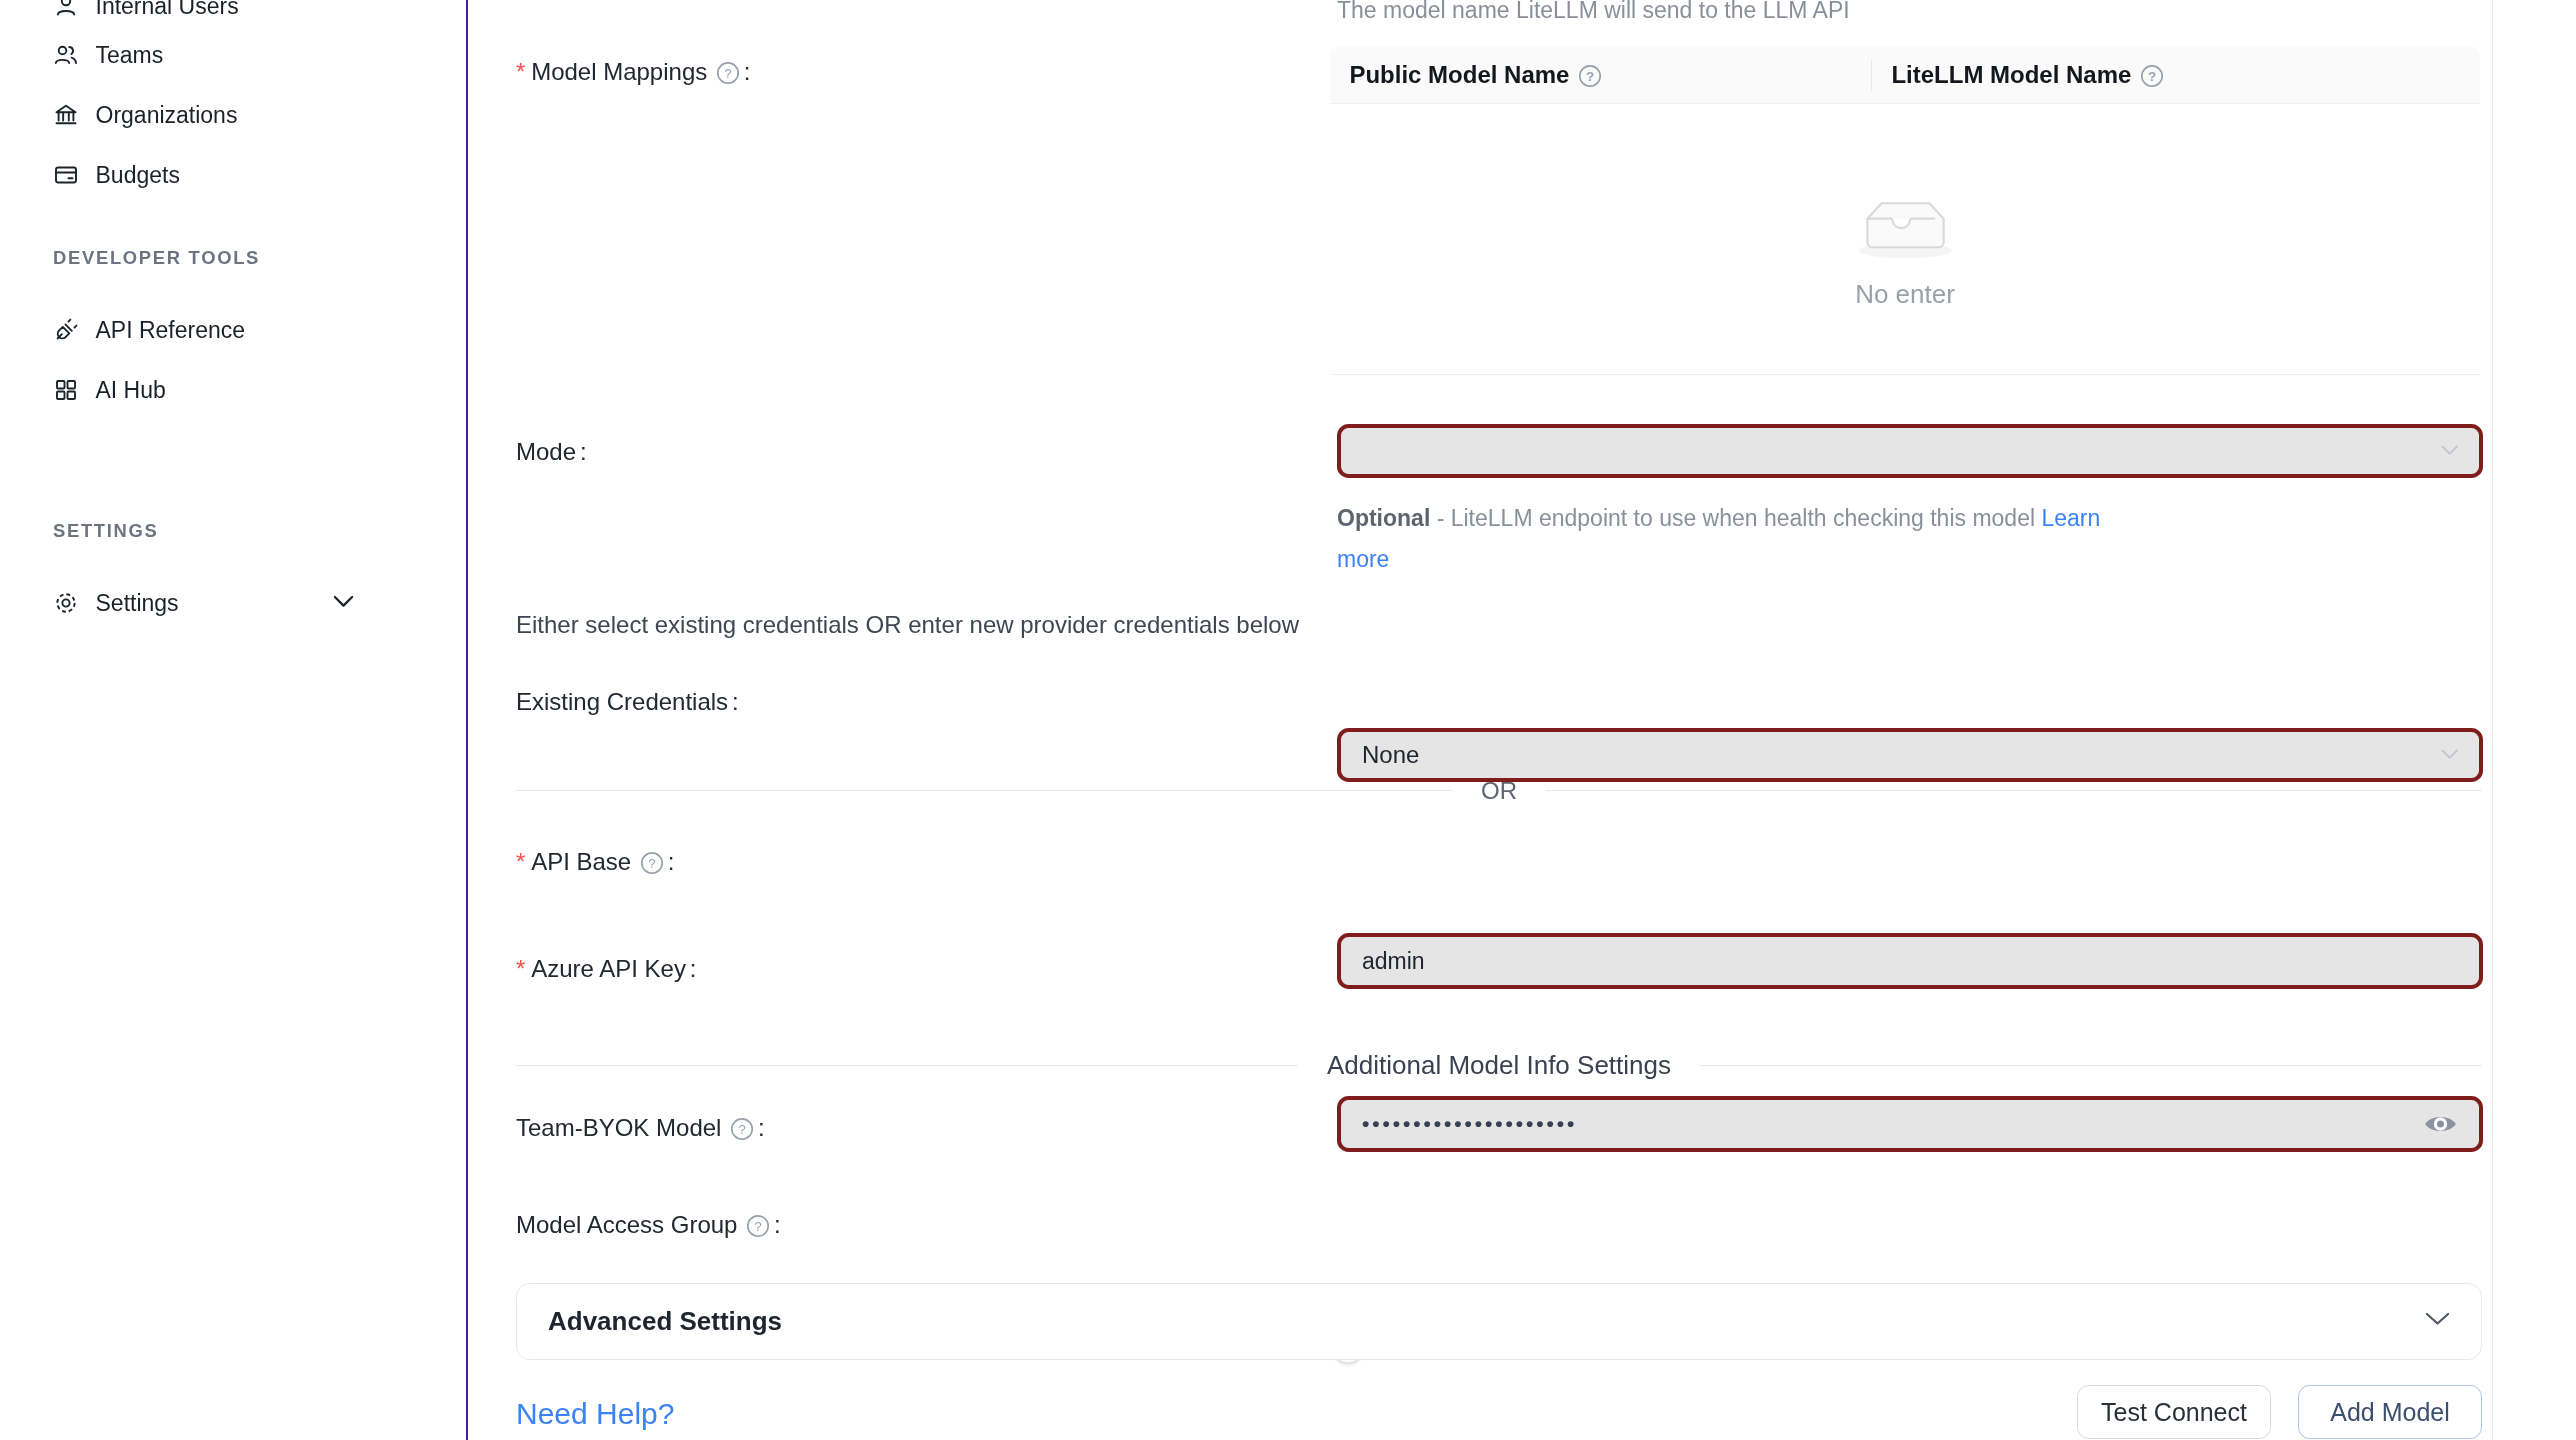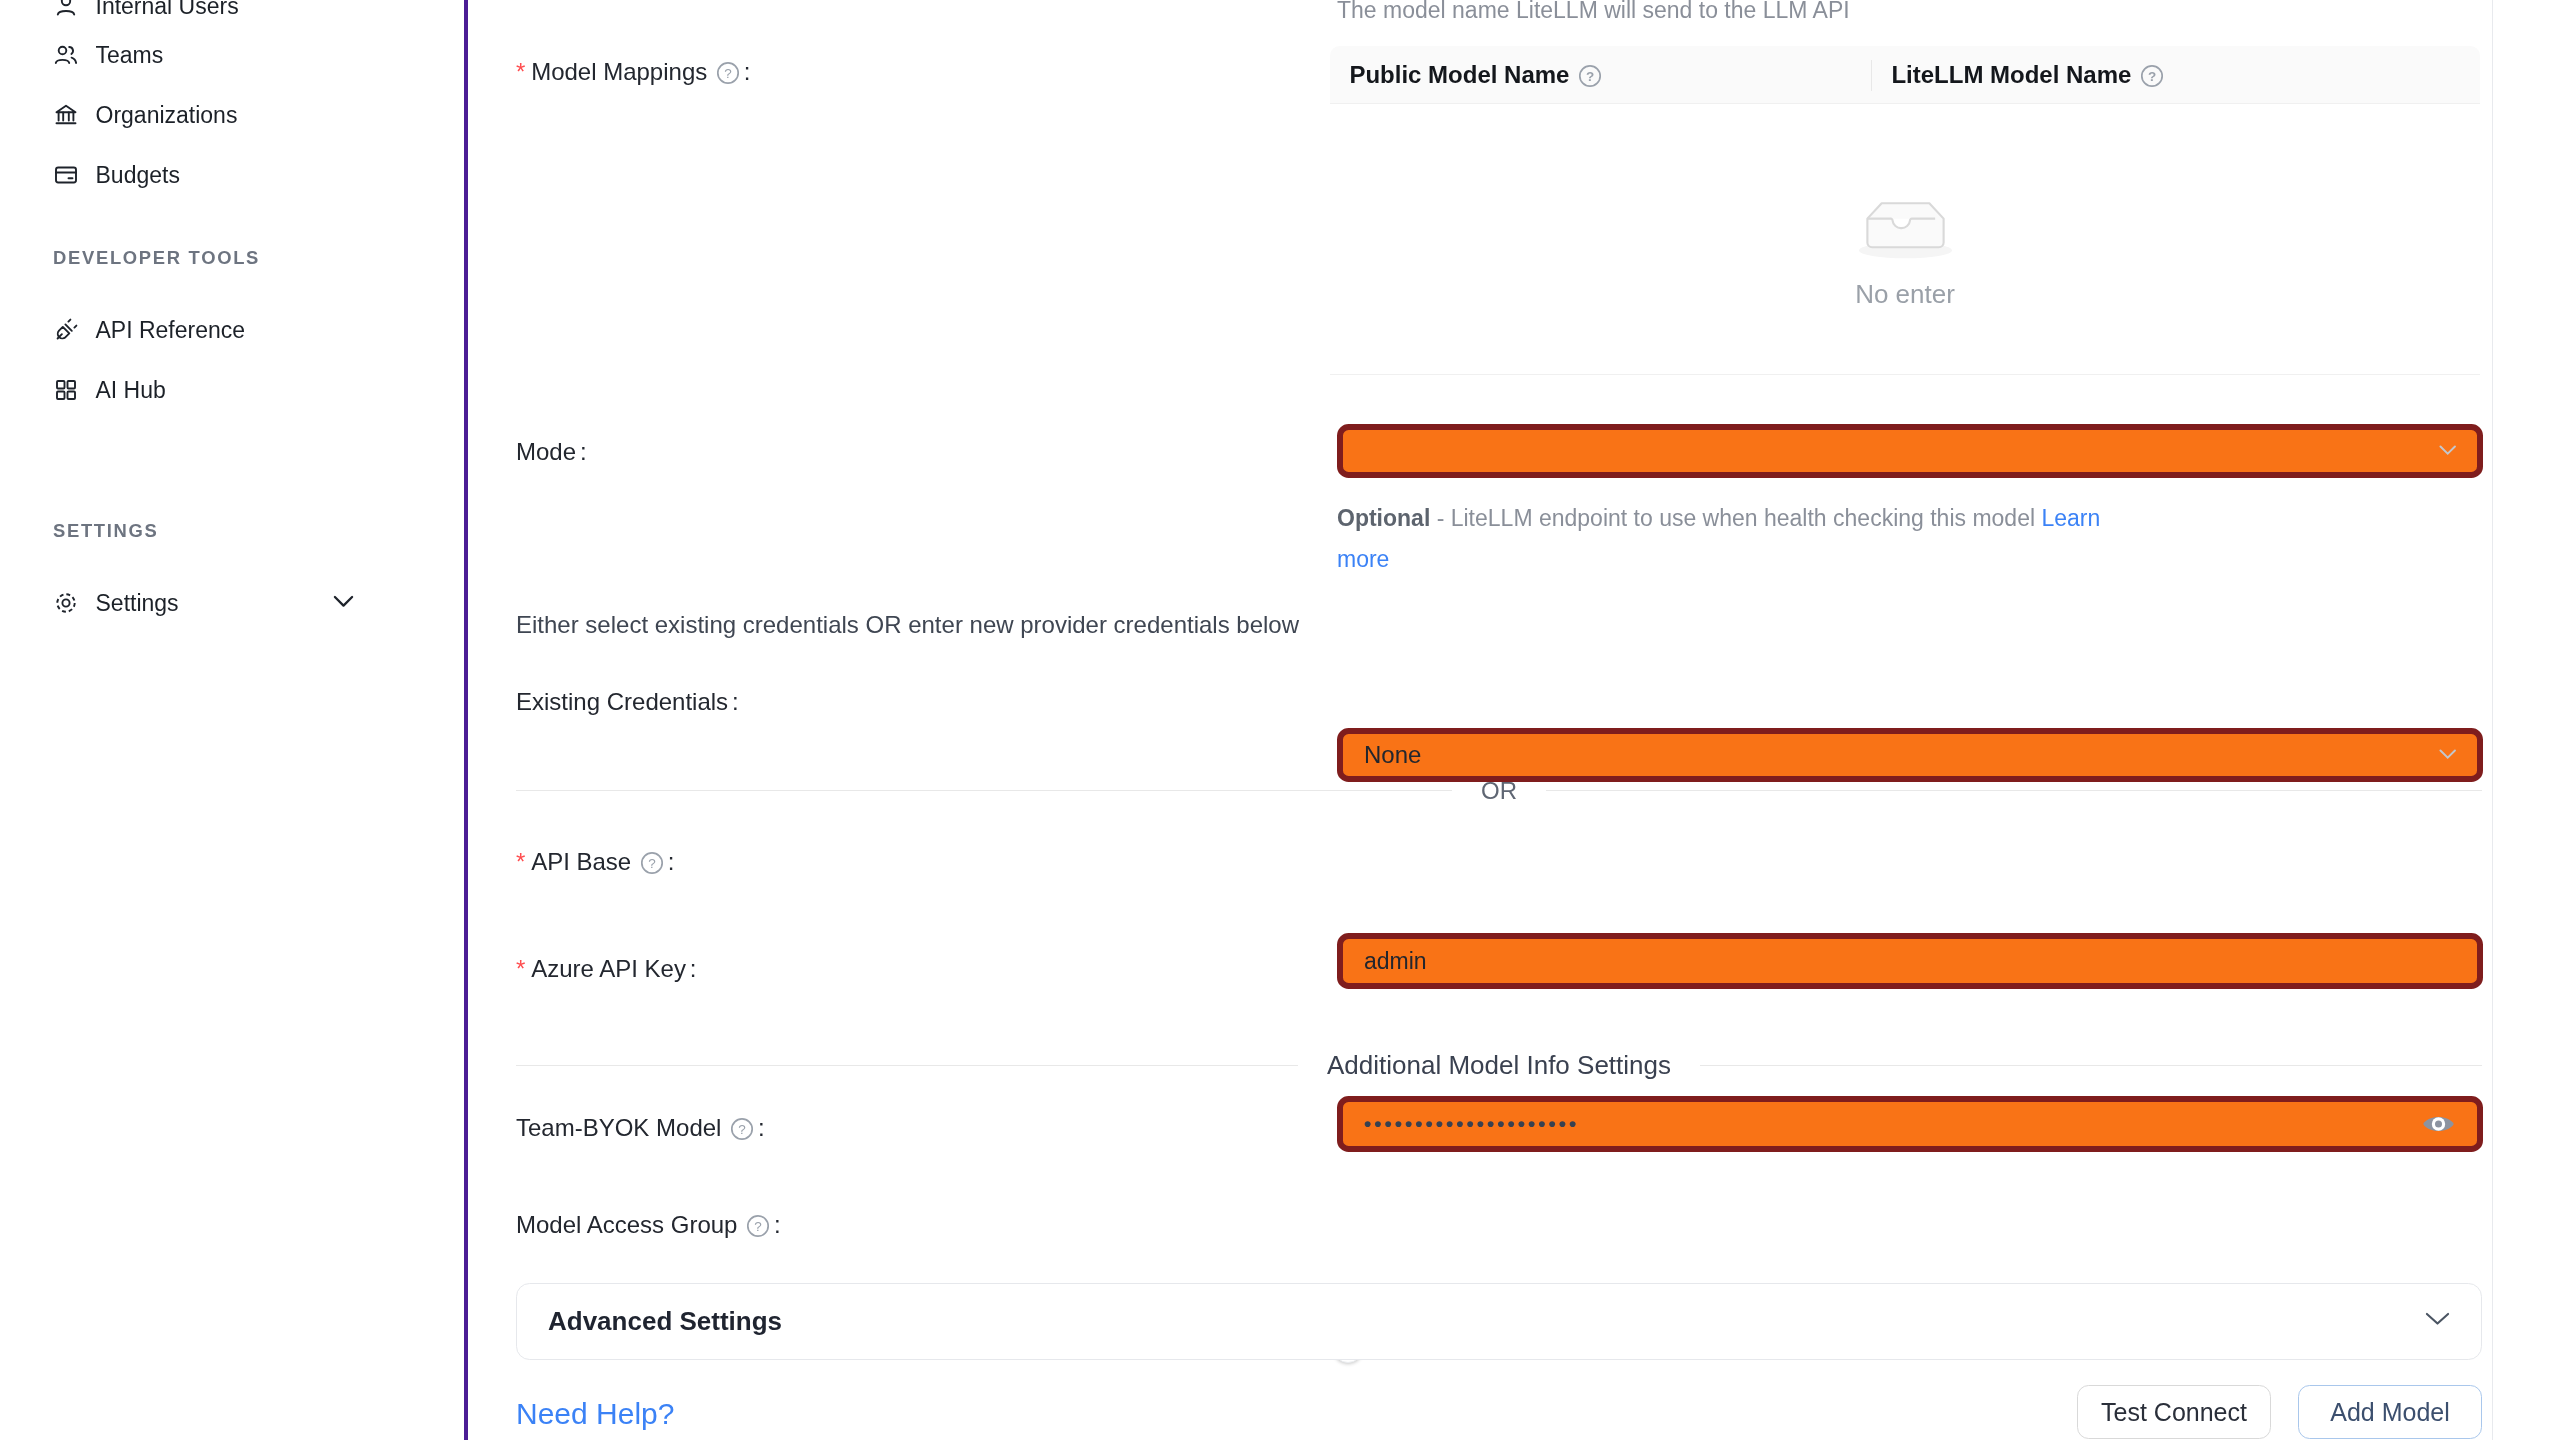--- a/index.html
+++ b/index.html
@@ -2,21 +2,21 @@
 <html><head>
 <meta charset="utf-8">
 <style>
   * { margin:0; padding:0; box-sizing:border-box; }
   html,body { width:2576px; height:1440px; overflow:hidden; background:#fff;
     font-family:"Liberation Sans", sans-serif; color:#22262e; }
 
   
   .app { display:flex; width:2576px; height:1440px; }
   .sidebar { position:relative; width:468px; height:100%; background:#fff;
-    border-right:4px solid #4c1d95; flex:0 0 468px; }
+    border-right:2px solid #4c1d95; flex:0 0 468px; }
   .main { position:relative; flex:1; height:100%; background:#fff; }
   .modal-edge { position:absolute; left:2024px; top:0; width:1px; height:100%;
     background:#e8eaee; }
 
   
   .nav-item { position:absolute; left:0; width:468px; height:60px;
     display:flex; align-items:center; padding:0 114px 0 53px; cursor:pointer; }
   .nav-item .ic { width:26px; height:26px; flex:0 0 26px; color:#1e232b;
     display:flex; align-items:center; justify-content:center; }
   .nav-item .lbl { margin-left:16.5px; font-size:23px; color:#1c2128; white-space:nowrap; }
@@ -24,21 +24,21 @@
   .nav-sec { position:absolute; left:53px; font-size:18.4px; font-weight:700;
     letter-spacing:1.7px; color:#6d7480; white-space:nowrap; }
 
   
   .abs { position:absolute; }
   .flabel { font-size:24px; color:#23272f; display:flex; align-items:center;
     white-space:nowrap; line-height:31px; }
   .req { color:#ff4d4f; margin-right:5.8px; font-size:24px; }
   .colon { margin-left:3.9px; }
   .q { display:inline-flex; margin-left:8.7px; position:relative; top:1px; }
-  .inputbox { background:#f97316; border:6px solid #7f1d1d; border-radius:11.6px;
+  .inputbox { background:#e5e5e5; border:4px solid #7f1d1d; border-radius:11.6px;
     display:flex; align-items:center; padding:0 21px; position:relative; }
   .inputbox input { border:none; outline:none; width:100%; font-size:23px;
     color:#22262e; background:transparent; font-family:"Liberation Sans", sans-serif; }
   .inputbox input::placeholder { color:#c1c5cb; }
   .selchev { position:absolute; right:21px; top:50%; transform:translateY(-50%);
     color:#c3c7cd; pointer-events:none; }
   .selval { font-size:24px; color:#22262e; }
   .help { font-size:23px; color:#8a8f99; line-height:41px; }
   .help b { color:#5d646e; }
   .link { color:#3b82f6; cursor:pointer; text-decoration:none; }

